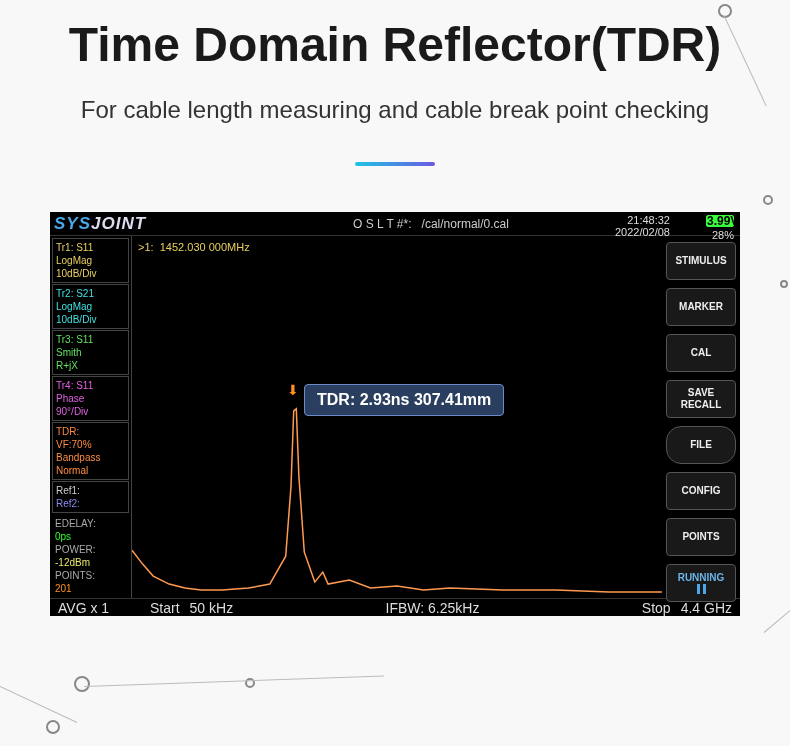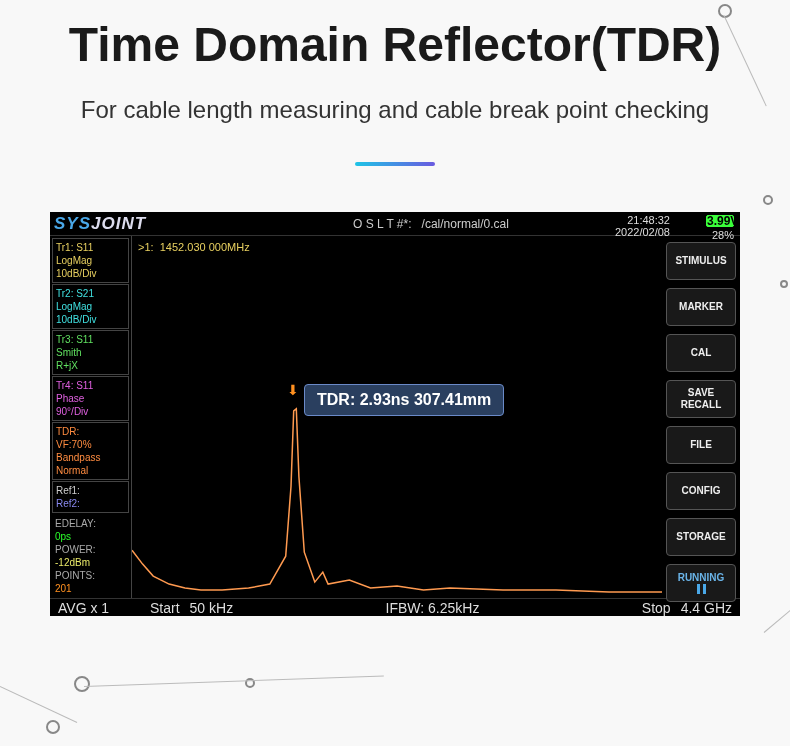--- a/index.html
+++ b/index.html
@@ -314,23 +314,23 @@
         <polyline id="wave-poly" fill="none" stroke="#ff9a50" stroke-width="1.5" points="0.0,314.2 10.6,328.1 21.2,340.1 37.1,348.1 53.0,352.0 68.9,354.0 90.1,354.0 116.6,352.0 137.8,348.1 153.7,320.2 159.0,250.5 161.7,174.8 164.3,172.8 166.9,240.5 172.3,316.2 182.8,346.1 190.8,336.1 196.1,348.1 217.3,344.1 238.5,352.0 265.0,350.0 291.5,354.0 318.0,352.0 371.0,354.0 424.0,354.0 477.0,356.0 530.0,356.0"></polyline>
       </svg>
     </div>
 
     <div class="right-panel" id="menu-container">
         <div class="menu-btn" style="white-space: pre-line;"><div>STIMULUS</div></div>
         <div class="menu-btn" style="white-space: pre-line;"><div>MARKER</div></div>
         <div class="menu-btn" style="white-space: pre-line;"><div>CAL</div></div>
         <div class="menu-btn" style="white-space: pre-line;"><div>SAVE
 RECALL</div></div>
-        <div class="menu-btn" style="white-space: pre-line;"><div>FILE</div></div>
+        <div class="menu-btn" style="white-space: pre-line; border-radius: 15px;"><div>FILE</div></div>
         <div class="menu-btn" style="white-space: pre-line;"><div>CONFIG</div></div>
-        <div class="menu-btn" style="white-space: pre-line;"><div>STORAGE</div></div>
+        <div class="menu-btn" style="white-space: pre-line;"><div>POINTS</div></div>
         <div class="menu-btn running" style="white-space: pre-line;"><div>RUNNING</div><div class="pause-icon"><span></span><span></span></div></div>
       </div>
   </div>
 
   <div class="device-bottom">
     <div class="db-avg">AVG x 1</div>
     <div class="db-start">
       <span>Start</span><span>50 kHz</span>
     </div>
     <div class="db-ifbw">IFBW: 6.25kHz</div>

